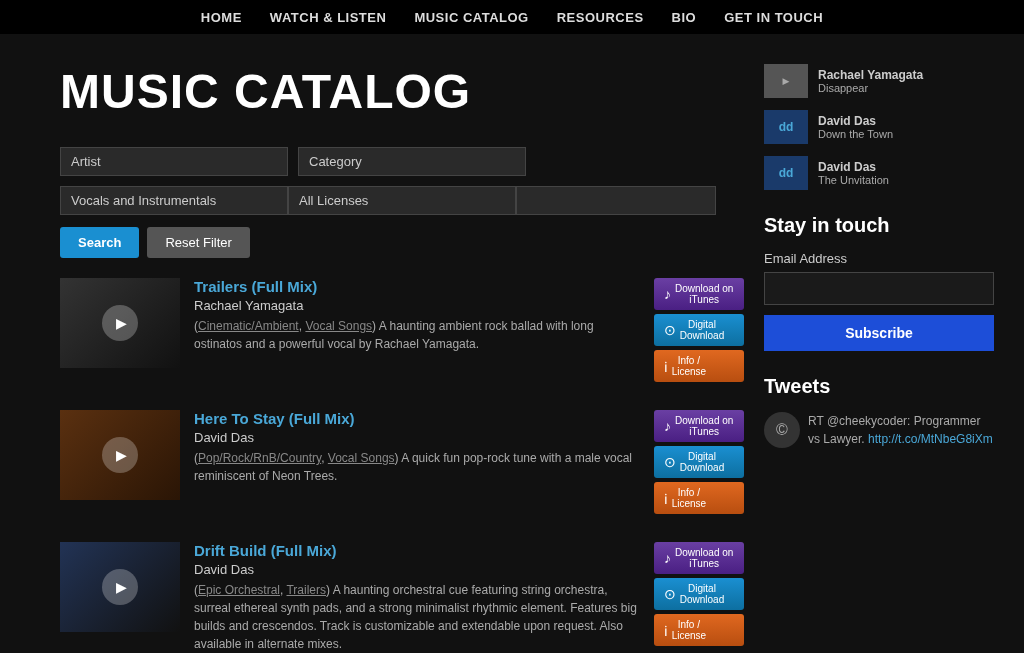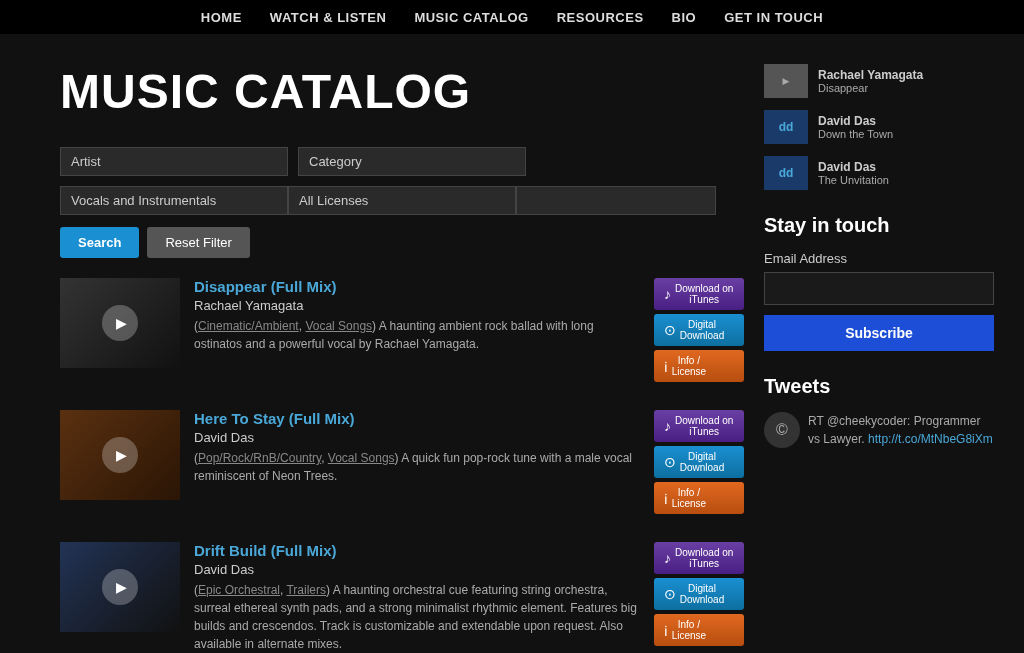--- a/index.html
+++ b/index.html
@@ -105,21 +105,21 @@
     <div style="display:flex;gap:8px;margin-bottom:20px;">
       <button class="btn-search">Search</button>
       <button class="btn-reset">Reset Filter</button>
     </div>
 
     <div class="track">
       <div class="track-thumb thumb-bg1">
         <div class="play-btn"></div>
       </div>
       <div class="track-info">
-        <div class="track-title">Disappear (Full Mix)</div>
+        <div class="track-title">Trailers (Full Mix)</div>
         <div class="track-artist">Rachael Yamagata</div>
         <div class="track-desc">
           (<a>Cinematic/Ambient</a>, <a>Vocal Songs</a>) <span>A haunting ambient rock ballad with long ostinatos and a powerful vocal by Rachael Yamagata.</span>
         </div>
       </div>
       <div class="track-buttons">
         <button class="btn-itunes">
           <span class="btn-icon">♪</span>
           <span>Download on<br>iTunes</span>
         </button>

